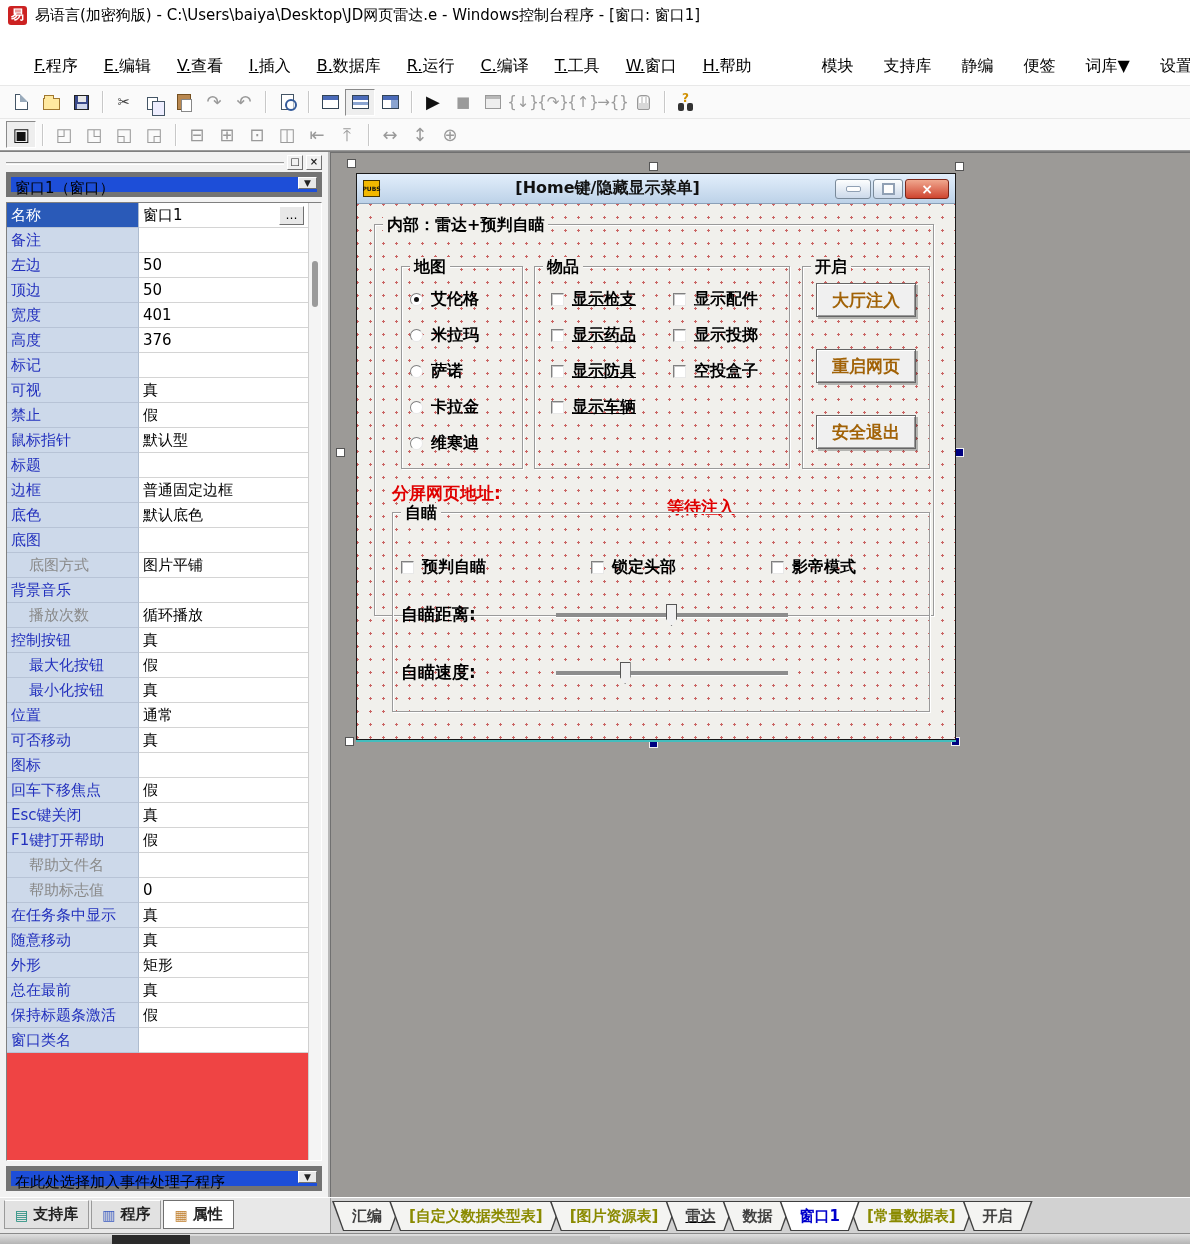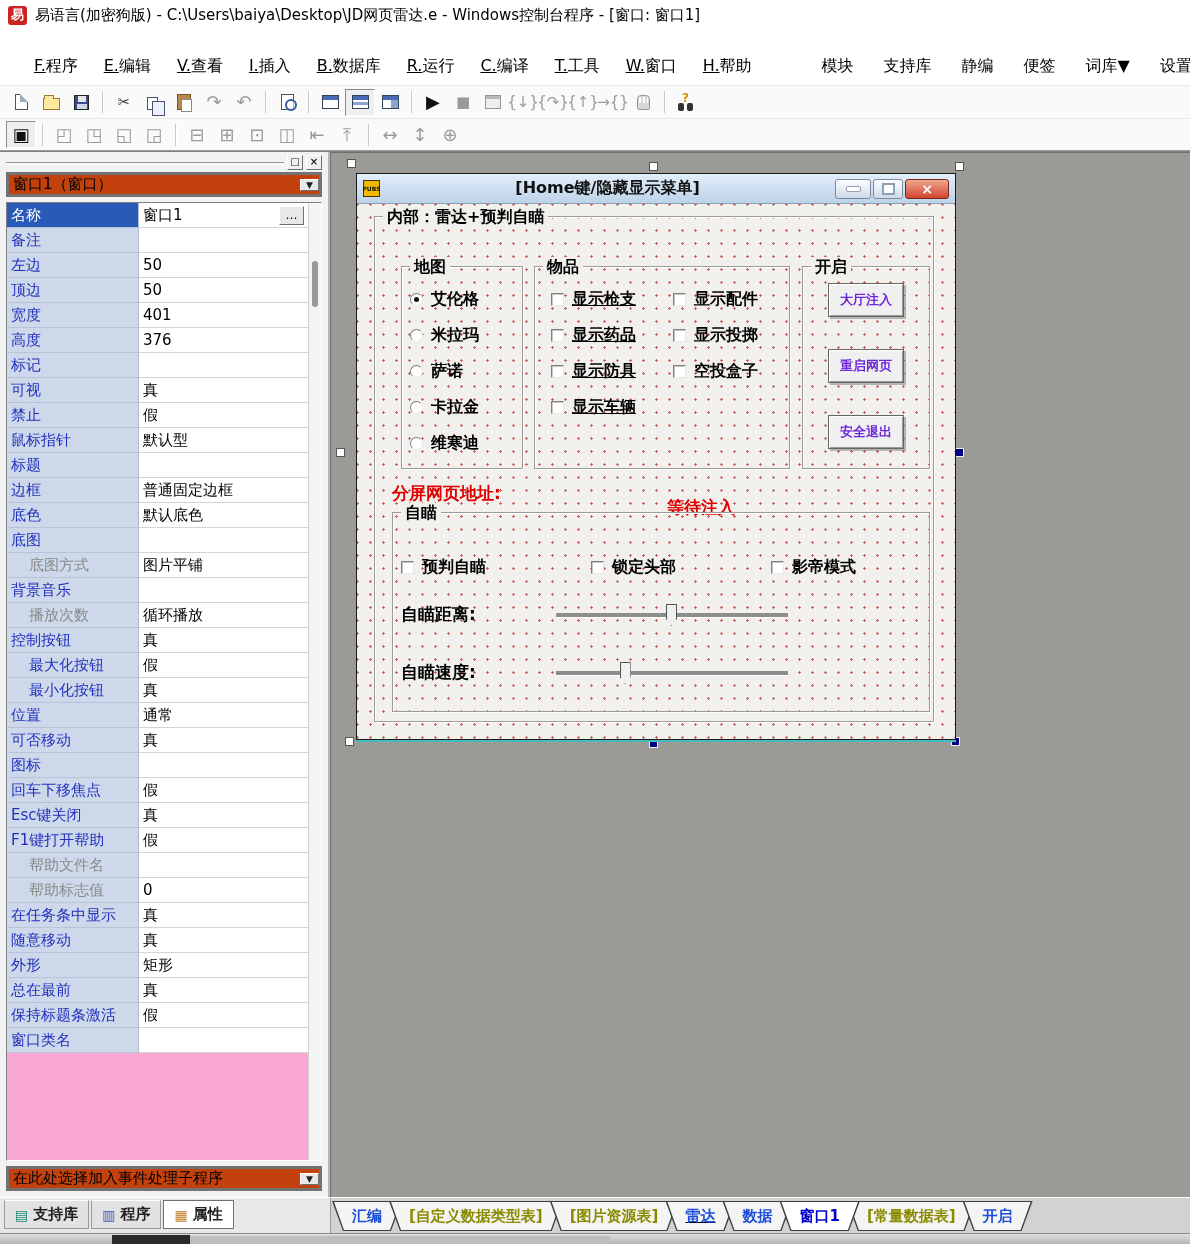--- a/index.html
+++ b/index.html
@@ -63,26 +63,26 @@
   
   .main { display:flex; height:1046px; border-top:1px solid #808080; }
 
   
   .left-panel { width:330px; background:#f2f2f2; display:flex; flex-direction:column;
                 border-right:2px solid #b8b8b8; padding:0 6px; }
   .panel-head { height:20px; display:flex; align-items:center; gap:3px; padding:2px 0; }
   .panel-grip { flex:1; height:3px; border-top:1px solid #9a9a9a; border-bottom:1px solid #fff; margin-top:2px; }
   .mini-btn { width:16px; height:15px; font-size:10px; line-height:1; background:#f0f0f0;
               border:1px solid; border-color:#fff #707070 #707070 #fff; color:#222; font-weight:bold; }
-  .combo { height:25px; display:flex; border:3px solid #737373; background:#c2410c; align-items:center; }
+  .combo { height:25px; display:flex; border:5px solid #737373; background:#1d4ed8; align-items:flex-start; }
   .combo .cfield { flex:1; font-size:15px; padding:2px 4px; white-space:nowrap; overflow:hidden; }
   .combo .cbtn { width:19px; background:#e8e8e8; border-left:1px solid #aaa; font-size:9px; color:#222;
               display:flex; align-items:center; justify-content:center; border:1px solid; border-color:#fff #707070 #707070 #fff; }
   .pgrid { flex:1; margin-top:5px; margin-bottom:5px; border:1px solid; border-color:#808080 #fff #fff #808080;
-           background:#f9a8d4; display:flex; overflow:hidden; }
+           background:#ef4444; display:flex; overflow:hidden; }
   .pgrid-rows { flex:1; }
   .prow { height:25px; display:flex; }
   .plabel { width:132px; flex:0 0 132px; background:#cdd9ea; color:#2230bd; font-size:15px; padding:3px 4px;
             border-right:1px solid #aebccf; border-bottom:1px solid #b7c3d6; white-space:nowrap; overflow:hidden; }
   .plabel.ind { padding-left:22px; }
   .plabel.gray { color:#8a8a8a; }
   .prow.sel .plabel { background:#2a5ab8; color:#fff; }
   .pvalue { flex:1; background:#fff; font-size:15px; color:#000; padding:2px 4px; display:flex;
             align-items:center; border-bottom:1px solid #d4d4d4; white-space:nowrap; overflow:hidden; }
   .pell { margin-left:auto; width:25px; height:19px; font-size:12px; line-height:1; background:#e8e8e8;
@@ -121,21 +121,21 @@
 
   .radio-row { display:flex; align-items:center; gap:8px; height:36px; padding-left:8px; }
   .radio { width:13px; height:13px; border-radius:50%; background:#fff; border:1px solid;
            border-color:#808080 #e8e8e8 #e8e8e8 #808080; position:relative; flex:0 0 13px; }
   .radio.on::after { content:""; position:absolute; left:3px; top:3px; width:5px; height:5px; border-radius:50%; background:#111; }
   .check-row { display:flex; align-items:center; gap:8px; height:36px; }
   .checkbox { width:13px; height:13px; background:#fff; border:1px solid; flex:0 0 13px;
            border-color:#808080 #e8e8e8 #e8e8e8 #808080; box-shadow:inset 1px 1px 0 #c8c8c8; }
   .ctl-label { font-size:16px; font-weight:bold; color:#000; white-space:nowrap; }
 
-  .form-btn { display:block; width:76px; height:34px; background:#f0f0f0; font-size:13px; font-weight:bold; color:#6d28d9;
+  .form-btn { display:block; width:100px; height:34px; background:#f0f0f0; font-size:17px; font-weight:bold; color:#a16207;
            border:1px solid #666; box-shadow:inset 1px 1px 0 #fff, inset -1px -1px 0 #9a9a9a, 2px 2px 0 rgba(0,0,0,.25); }
 
   .red-label { position:absolute; font-size:17px; font-weight:bold; color:#e00000; white-space:nowrap; }
 
   .slider-label { position:absolute; font-size:17px; font-weight:bold; color:#000; white-space:nowrap; }
   .slider-track { position:absolute; width:232px; height:4px; background:#8d8d8d; box-shadow:0 1px 0 #fff; }
   .slider-thumb { position:absolute; top:-9px; width:11px; height:22px; background:#f0f0f0;
            border:1px solid #555; clip-path:polygon(0 0,100% 0,100% 68%,50% 100%,0 68%); }
 
   .handle { position:absolute; width:9px; height:9px; }
@@ -154,21 +154,21 @@
   .ptab:nth-child(3) .ptico { color:#c08030; }
 
   .file-tabs { flex:1; display:flex; align-items:stretch; padding:3px 0 2px 14px; background:#d2d2d2;
           border-left:1px solid #9a9a9a; overflow:hidden; }
   .ftab { position:relative; margin-left:-13px; padding:0; }
   .ftab .shape { position:absolute; inset:0; background:#3f3f3f;
           clip-path:polygon(0 0,100% 0,calc(100% - 11px) 100%,11px 100%); }
   .ftab .shape-in { position:absolute; inset:1px 1px 1px 1px; background:#f4f4f2;
           clip-path:polygon(1px 0,calc(100% - 1px) 0,calc(100% - 11px) 100%,11px 100%); }
   .ftab .lab { position:relative; z-index:2; display:flex; align-items:center; height:100%;
-          padding:0 20px; font-size:15px; font-weight:bold; color:#1d4ed8; white-space:nowrap; }
+          padding:0 20px; font-size:15px; font-weight:bold; color:#404040; white-space:nowrap; }
   .ftab.olive .lab { color:#8a8a00; }
   .ftab.active .shape-in { background:#ffffff; }
   .ftab.active .lab { color:#0000cc; }
 
   .statusbar { height:12px; background:linear-gradient(#e0e0e0,#b0b0b0); position:relative; border-top:1px solid #8a8a8a; }
   .status-seg-dark { position:absolute; left:112px; top:1px; width:78px; height:10px; background:#2a2a2a; }
   .status-seg-mid { position:absolute; left:190px; top:2px; width:420px; height:8px; background:#bdbdbd; }
 </style>
 </head>
 <body>
@@ -571,21 +571,21 @@
         <div class="form-title">[Home键/隐藏显示菜单]</div>
         <div class="w7-btns">
           <button class="w7 w7-min"></button>
           <button class="w7 w7-max"></button>
           <button class="w7 w7-close">×</button>
         </div>
       </div>
 
       <div class="form-client">
 
-        <div class="grp" style="left:17px;top:12px;width:560px;height:506px;">
+        <div class="grp" style="left:17px;top:20px;width:560px;height:392px;">
           <span class="grp-label">内部：雷达+预判自瞄</span>
         </div>
 
         <div class="grp" style="left:44px;top:62px;width:122px;height:203px;">
           <span class="grp-label">地图</span>
           <div style="padding-top:14px;">
               <label class="radio-row">
                 <span class="radio on"></span>
                 <span class="ctl-label">艾伦格</span>
               </label>

